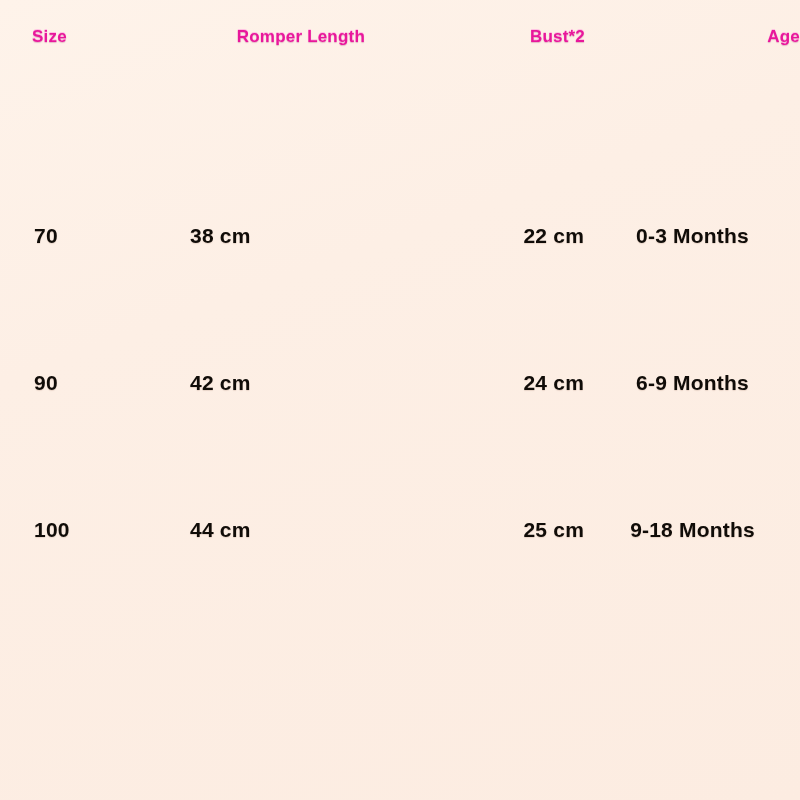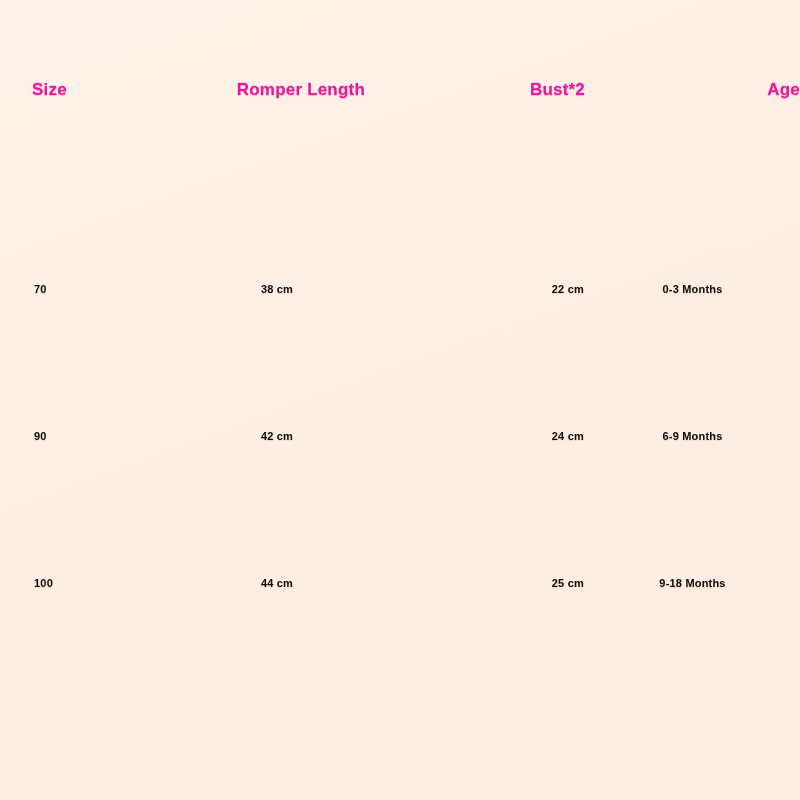--- a/index.html
+++ b/index.html
@@ -34,21 +34,21 @@
 
   .chart-table col.c-size    { width: 150px; }
   .chart-table col.c-length  { width: 215px; }
   .chart-table col.c-bust    { width: 220px; }
   .chart-table col.c-age     { width: 215px; }
 
   
   .header-row th {
     height: 135px;
     vertical-align: top;
-    padding: 80px 0 0 0;
+    padding: 27px 0 0 0;
     text-align: center;
     font-family: "Liberation Sans", sans-serif;
     font-weight: bold;
     font-size: 17px;
     letter-spacing: 0.2px;
     color: #e8179b;
     text-shadow: 0 -1px 0 rgba(255, 190, 225, 0.95),
                  0 1px 1px rgba(150, 0, 90, 0.25);
     white-space: nowrap;
     margin-left: 33px;
@@ -59,29 +59,29 @@
   .header-row th.h-bust   { text-align: right;  padding-left: 17px; }
   .header-row th.h-age    { text-align: right; }
 
   
   .data-row td {
     height: 145px;
     vertical-align: middle;
     text-align: center;
     font-family: "Liberation Sans", sans-serif;
     font-weight: bold;
-    font-size: 11px;
+    font-size: 21px;
     color: #100c08;
     letter-spacing: 0.2px;
     white-space: nowrap;
     text-shadow: 0 1px 1px rgba(160, 120, 100, 0.22);
   }
 
   .data-row td.d-size   { text-align: left;  padding-left: 34px; }
-  .data-row td.d-length { text-align: center;  padding-left: 40px; }
+  .data-row td.d-length { text-align: left;  padding-left: 40px; }
   .data-row td.d-bust   { text-align: right;  padding-left: 20px; }
   .data-row td.d-age    { text-align: center; }
 
   .data-row.row-1 td { height: 145px; }
 </style>
 </head>
 <body>
 
 <div id="size-chart">
 

